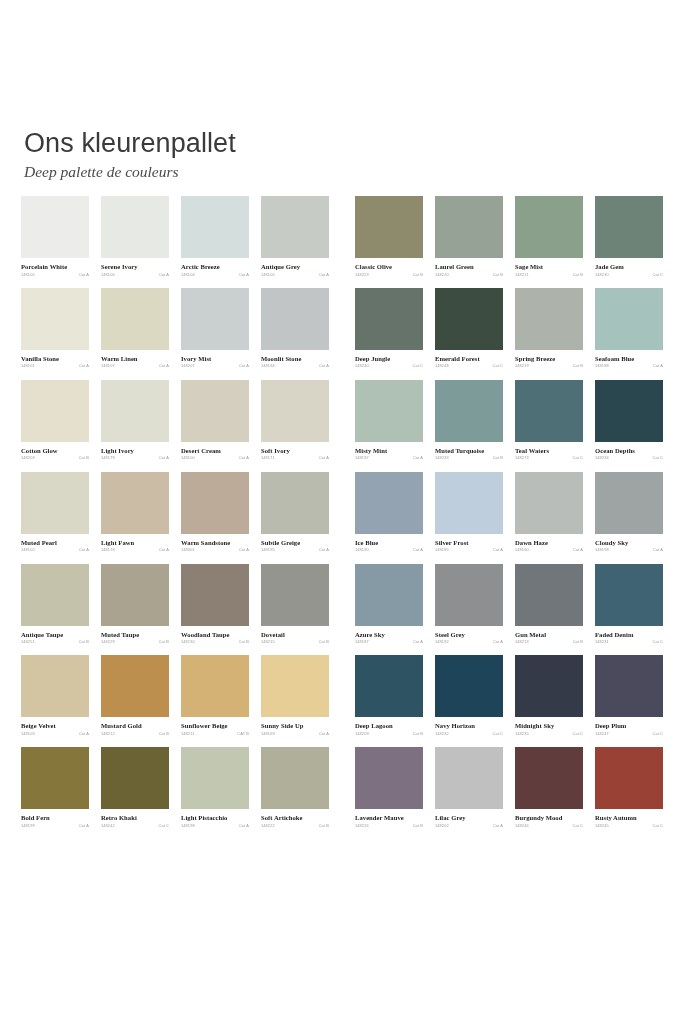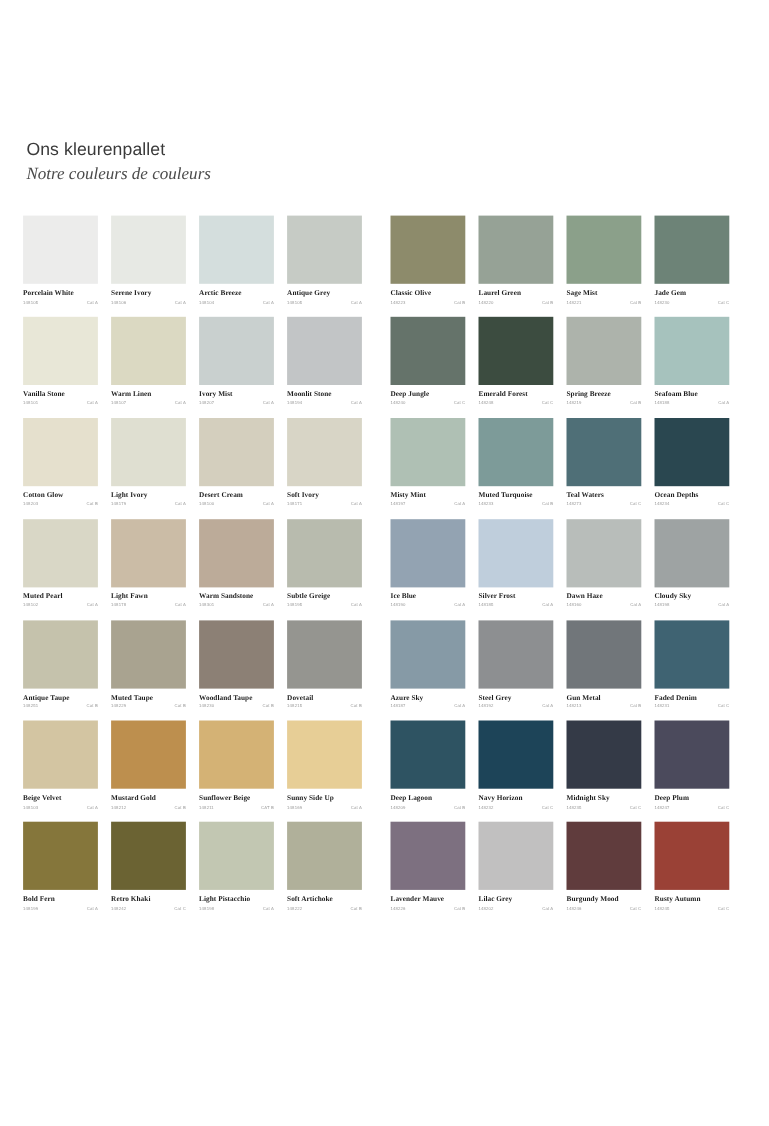--- a/index.html
+++ b/index.html
@@ -25,21 +25,21 @@
 
   
   .header {
     position: absolute;
     left: 24px;
     top: 128px;
     width: 420px;
   }
   .title {
     font-family: "Liberation Sans", sans-serif;
-    font-size: 16px;
+    font-size: 27px;
     font-weight: 400;
     letter-spacing: 0.1px;
     color: #3a3a3a;
     line-height: 1.18;
     margin: 0;
   }
   .subtitle {
     font-family: "Liberation Serif", serif;
     font-style: italic;
     font-size: 15.5px;
@@ -105,21 +105,21 @@
   .code { white-space: nowrap; }
   .cat  { white-space: nowrap; }
 </style>
 </head>
 <body>
 
 <div class="page">
 
   <div class="header">
     <h1 class="title">Ons kleurenpallet</h1>
-    <p class="subtitle">Notre couleurs de couleurs</p>
+    <p class="subtitle">Deep palette de couleurs</p>
   </div>
 
   <div class="palette" id="palette">
       <div class="row">
         <div class="block block-left">
           <div class="cell">
             <span class="swatch" style="background: rgb(236, 236, 235);"></span>
             <div class="meta">
               <div class="cname">Porcelain White</div>
               <div class="codeline">

